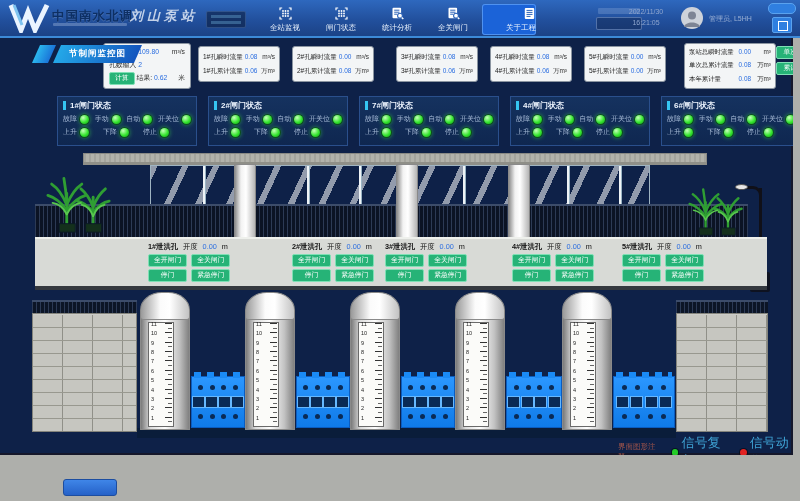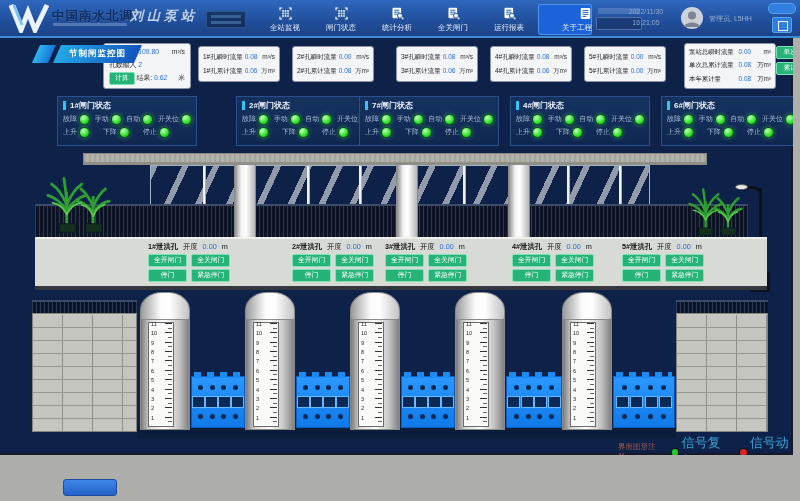--- a/index.html
+++ b/index.html
@@ -202,33 +202,20 @@
               <rect x="1.5" y="0.8" width="8.6" height="10.4" rx="1" fill="#fff"></rect>
               <g stroke="#2a62b8" stroke-width="1">
                 <path d="M3.2 3.2h5.2M3.2 5.2h5.2M3.2 7.2h3"></path>
               </g>
               <circle cx="9" cy="8.7" r="2.4" fill="#fff" stroke="#2a62b8" stroke-width="1.1"></circle>
               <path d="M10.7 10.4l1.6 1.6" stroke="#fff" stroke-width="1.4"></path>
             </svg>
           </span>
           <span class="nav-lb">全关闸门</span>
         </div>
-        <div class="nav-item">
-          <span class="nav-ic">
-            <svg width="13" height="13" viewBox="0 0 13 13">
-              <rect x="1.5" y="0.8" width="8.6" height="10.4" rx="1" fill="#fff"></rect>
-              <g stroke="#2a62b8" stroke-width="1">
-                <path d="M3.2 3.2h5.2M3.2 5.2h5.2M3.2 7.2h3"></path>
-              </g>
-              <circle cx="9" cy="8.7" r="2.4" fill="#fff" stroke="#2a62b8" stroke-width="1.1"></circle>
-              <path d="M10.7 10.4l1.6 1.6" stroke="#fff" stroke-width="1.4"></path>
-            </svg>
-          </span>
-          <span class="nav-lb">运行报表</span>
-        </div>
         <div class="nav-item active">
           <span class="nav-ic">
             <svg width="13" height="13" viewBox="0 0 13 13">
               <rect x="1.8" y="1" width="9.4" height="11" rx="1" fill="#fff"></rect>
               <g stroke="#2a62b8" stroke-width="1">
                 <path d="M3.5 3.4h6M3.5 5.4h6M3.5 7.4h6M3.5 9.4h4"></path>
               </g>
             </svg>
           </span>
           <span class="nav-lb">关于工程</span>
@@ -394,21 +381,21 @@
           <span class="si">
             <span class="si-lb">下降</span>
             <span class="led"></span>
           </span>
           <span class="si">
             <span class="si-lb">停止</span>
             <span class="led"></span>
           </span>
         </div>
       </div>
-      <div class="sp" style="left: 208px; margin-left: 28px;">
+      <div class="sp" style="left: 208px;">
         <div class="sp-h">
           <span class="sp-bar"></span>
           <span class="sp-t">2#闸门状态</span>
         </div>
         <div class="srow">
           <span class="si">
             <span class="si-lb">故障</span>
             <span class="led"></span>
           </span>
           <span class="si">

